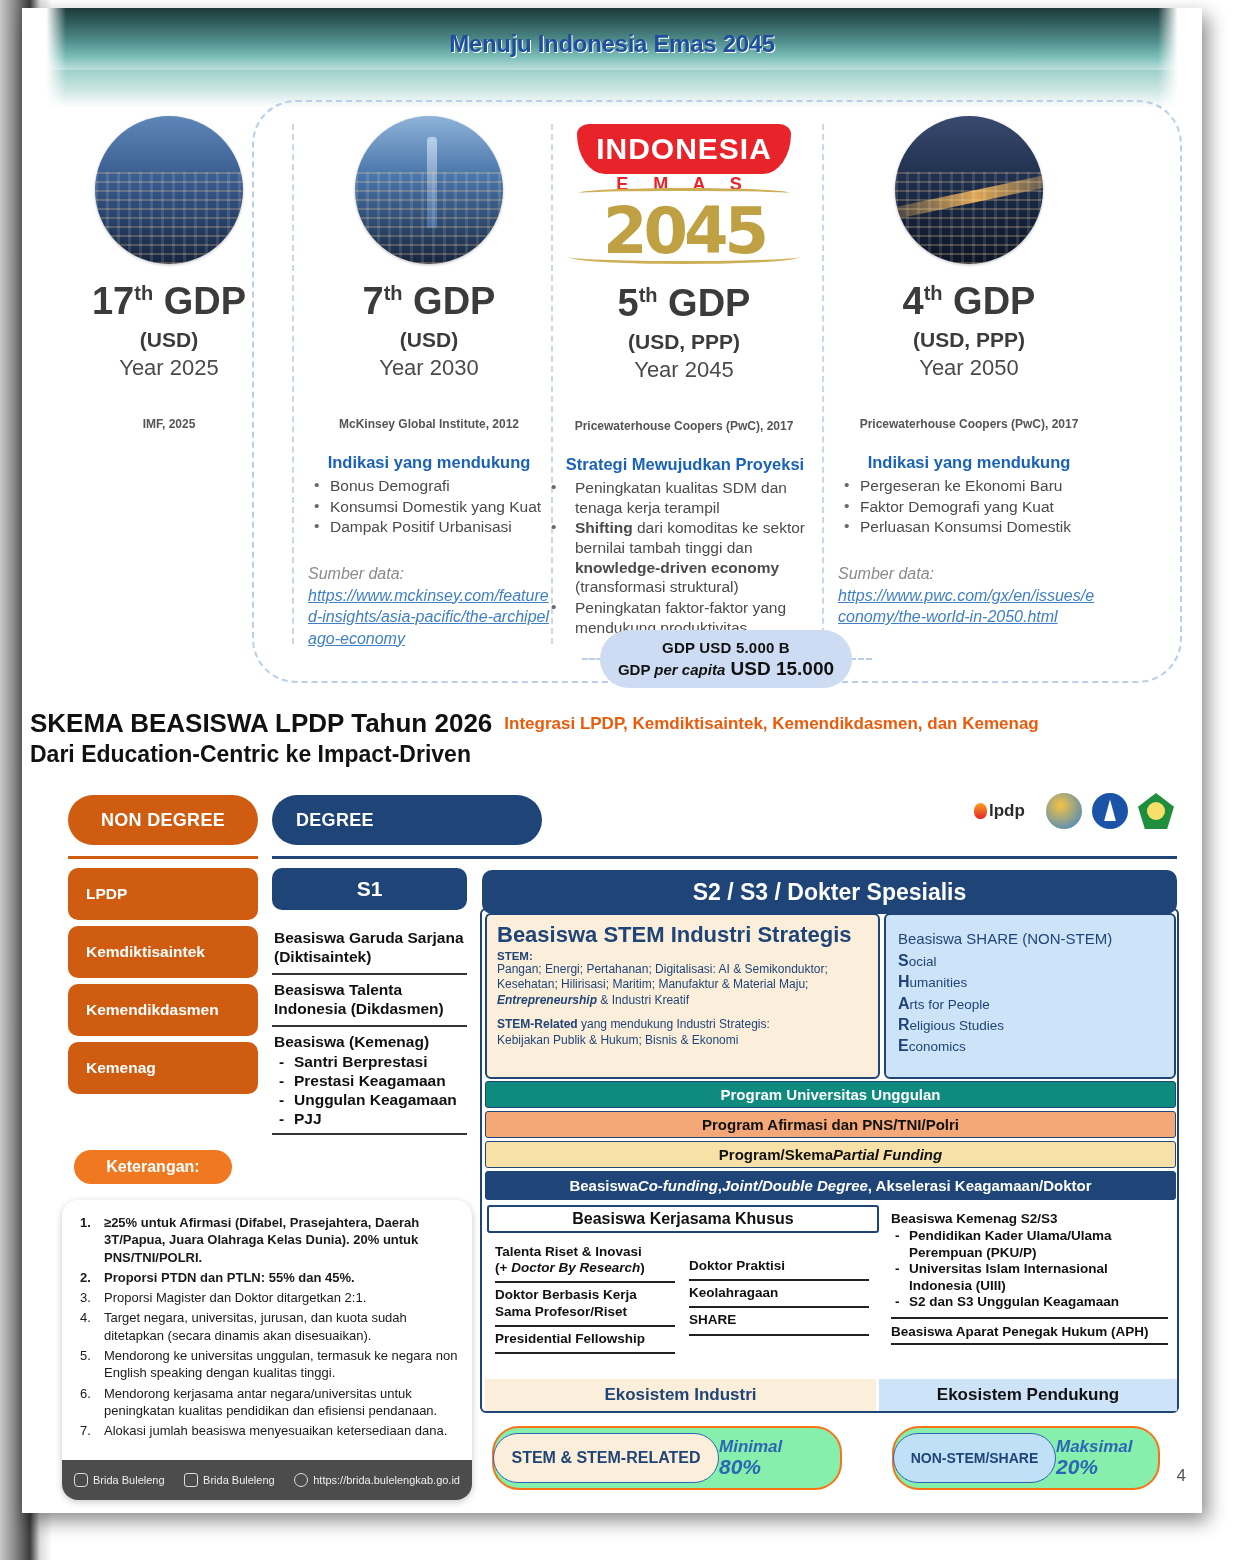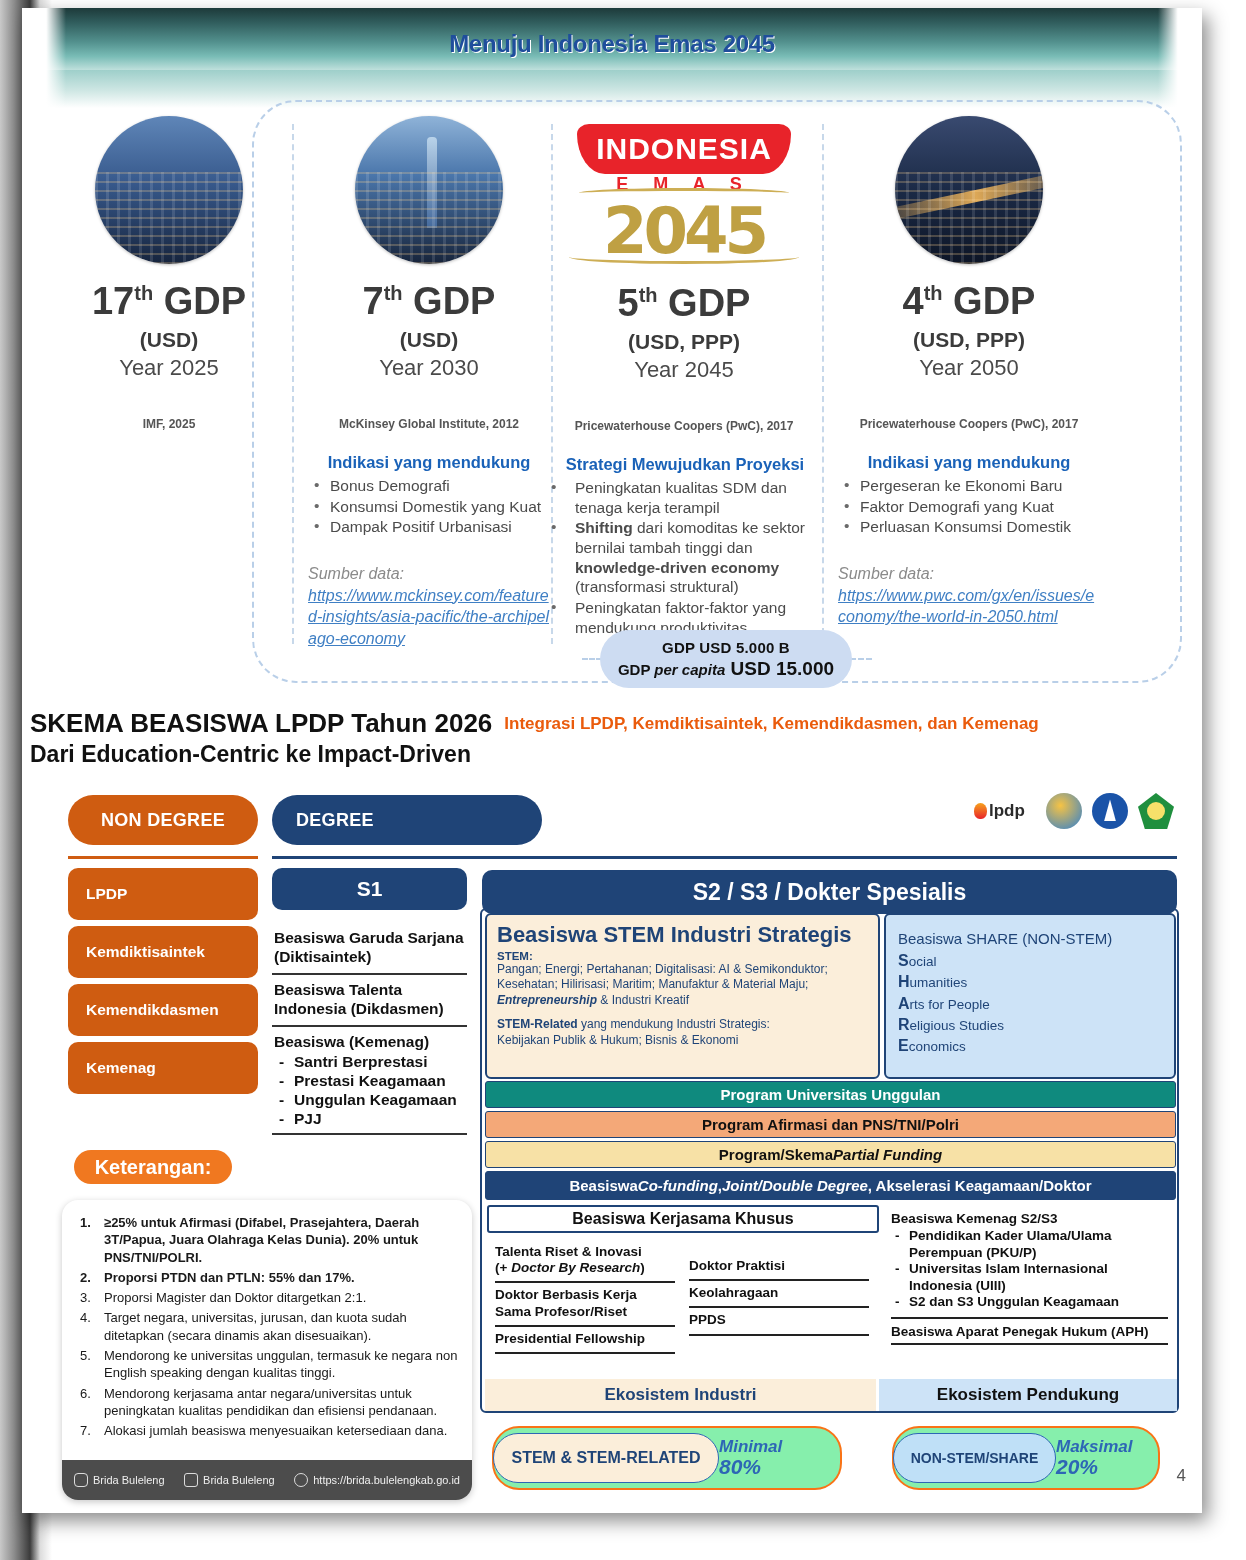--- a/index.html
+++ b/index.html
@@ -169,21 +169,21 @@
     position:absolute; left:46px; width:190px; height:52px;
     background:#cf5c11; border-radius:10px; color:#fff;
     font-size:15.5px; font-weight:bold; display:flex; align-items:center;
     padding-left:18px;
   }
   .oren.o1{top:860px;} .oren.o2{top:918px;} .oren.o3{top:976px;} .oren.o4{top:1034px;}
 
   .ket{
     position:absolute; left:52px; top:1142px; width:158px; height:34px;
     background:#f07820; border-radius:17px; color:#fff;
-    font-size:20px; font-weight:bold; display:flex; align-items:center; justify-content:center;
+    font-size:16px; font-weight:bold; display:flex; align-items:center; justify-content:center;
   }
   .notebox{
     position:absolute; left:40px; top:1192px; width:410px; height:300px;
     background:#ffffff; border-radius:16px; box-shadow:0 2px 7px rgba(0,0,0,.22);
     overflow:hidden;
   }
   .notes{padding:14px 14px 6px 10px;}
   .notes li{
     list-style:none; position:relative; padding-left:32px;
     font-size:13px; color:#1a1a1a; line-height:1.33; margin-bottom:3px;
@@ -452,21 +452,21 @@
     <div class="rule-l"></div>
     <div class="oren o1">LPDP</div>
     <div class="oren o2">Kemdiktisaintek</div>
     <div class="oren o3">Kemendikdasmen</div>
     <div class="oren o4">Kemenag</div>
     <div class="ket">Keterangan:</div>
 
     <div class="notebox">
       <ul class="notes">
         <li class="b"><span class="num">1.</span><span>≥25% untuk Afirmasi (Difabel, Prasejahtera, Daerah 3T/Papua, Juara Olahraga Kelas Dunia). 20% untuk PNS/TNI/POLRI.</span></li>
-        <li class="b"><span class="num">2.</span><span>Proporsi PTDN dan PTLN: 55% dan 17%.</span></li>
+        <li class="b"><span class="num">2.</span><span>Proporsi PTDN dan PTLN: 55% dan 45%.</span></li>
         <li><span class="num">3.</span><span>Proporsi Magister dan Doktor ditargetkan 2:1.</span></li>
         <li><span class="num">4.</span><span>Target negara, universitas, jurusan, dan kuota sudah ditetapkan (secara dinamis akan disesuaikan).</span></li>
         <li><span class="num">5.</span><span>Mendorong ke universitas unggulan, termasuk ke negara non English speaking dengan kualitas tinggi.</span></li>
         <li><span class="num">6.</span><span>Mendorong kerjasama antar negara/universitas untuk peningkatan kualitas pendidikan dan efisiensi pendanaan.</span></li>
         <li><span class="num">7.</span><span>Alokasi jumlah beasiswa menyesuaikan ketersediaan dana.</span></li>
       </ul>
       <div class="footer-bar">
         <span class="fitem">
             <span class="fico ig"></span>
             <span>Brida Buleleng</span>
@@ -547,21 +547,21 @@
     <div class="kerja">Beasiswa Kerjasama Khusus</div>
     <div class="leftcards">
       <div class="lc-col">
         <div class="lc-item"><span>Talenta Riset &amp; Inovasi</span><br><span>(+ </span><i>Doctor By Research</i><span>)</span></div>
         <div class="lc-item">Doktor Berbasis Kerja Sama Profesor/Riset</div>
         <div class="lc-item">Presidential Fellowship</div>
       </div>
       <div class="lc-col" style="padding-top:18px;">
         <div class="lc-item">Doktor Praktisi</div>
         <div class="lc-item">Keolahragaan</div>
-        <div class="lc-item">PPDS</div>
+        <div class="lc-item">SHARE</div>
       </div>
     </div>
     <div class="ekos-ind">Ekosistem Industri</div>
 
     <div class="rightcard">
       <div class="rc-title">Beasiswa Kemenag S2/S3</div>
       <ul class="rc-list">
         <li>Pendidikan Kader Ulama/Ulama Perempuan (PKU/P)</li>
         <li>Universitas Islam Internasional Indonesia (UIII)</li>
         <li>S2 dan S3 Unggulan Keagamaan</li>

